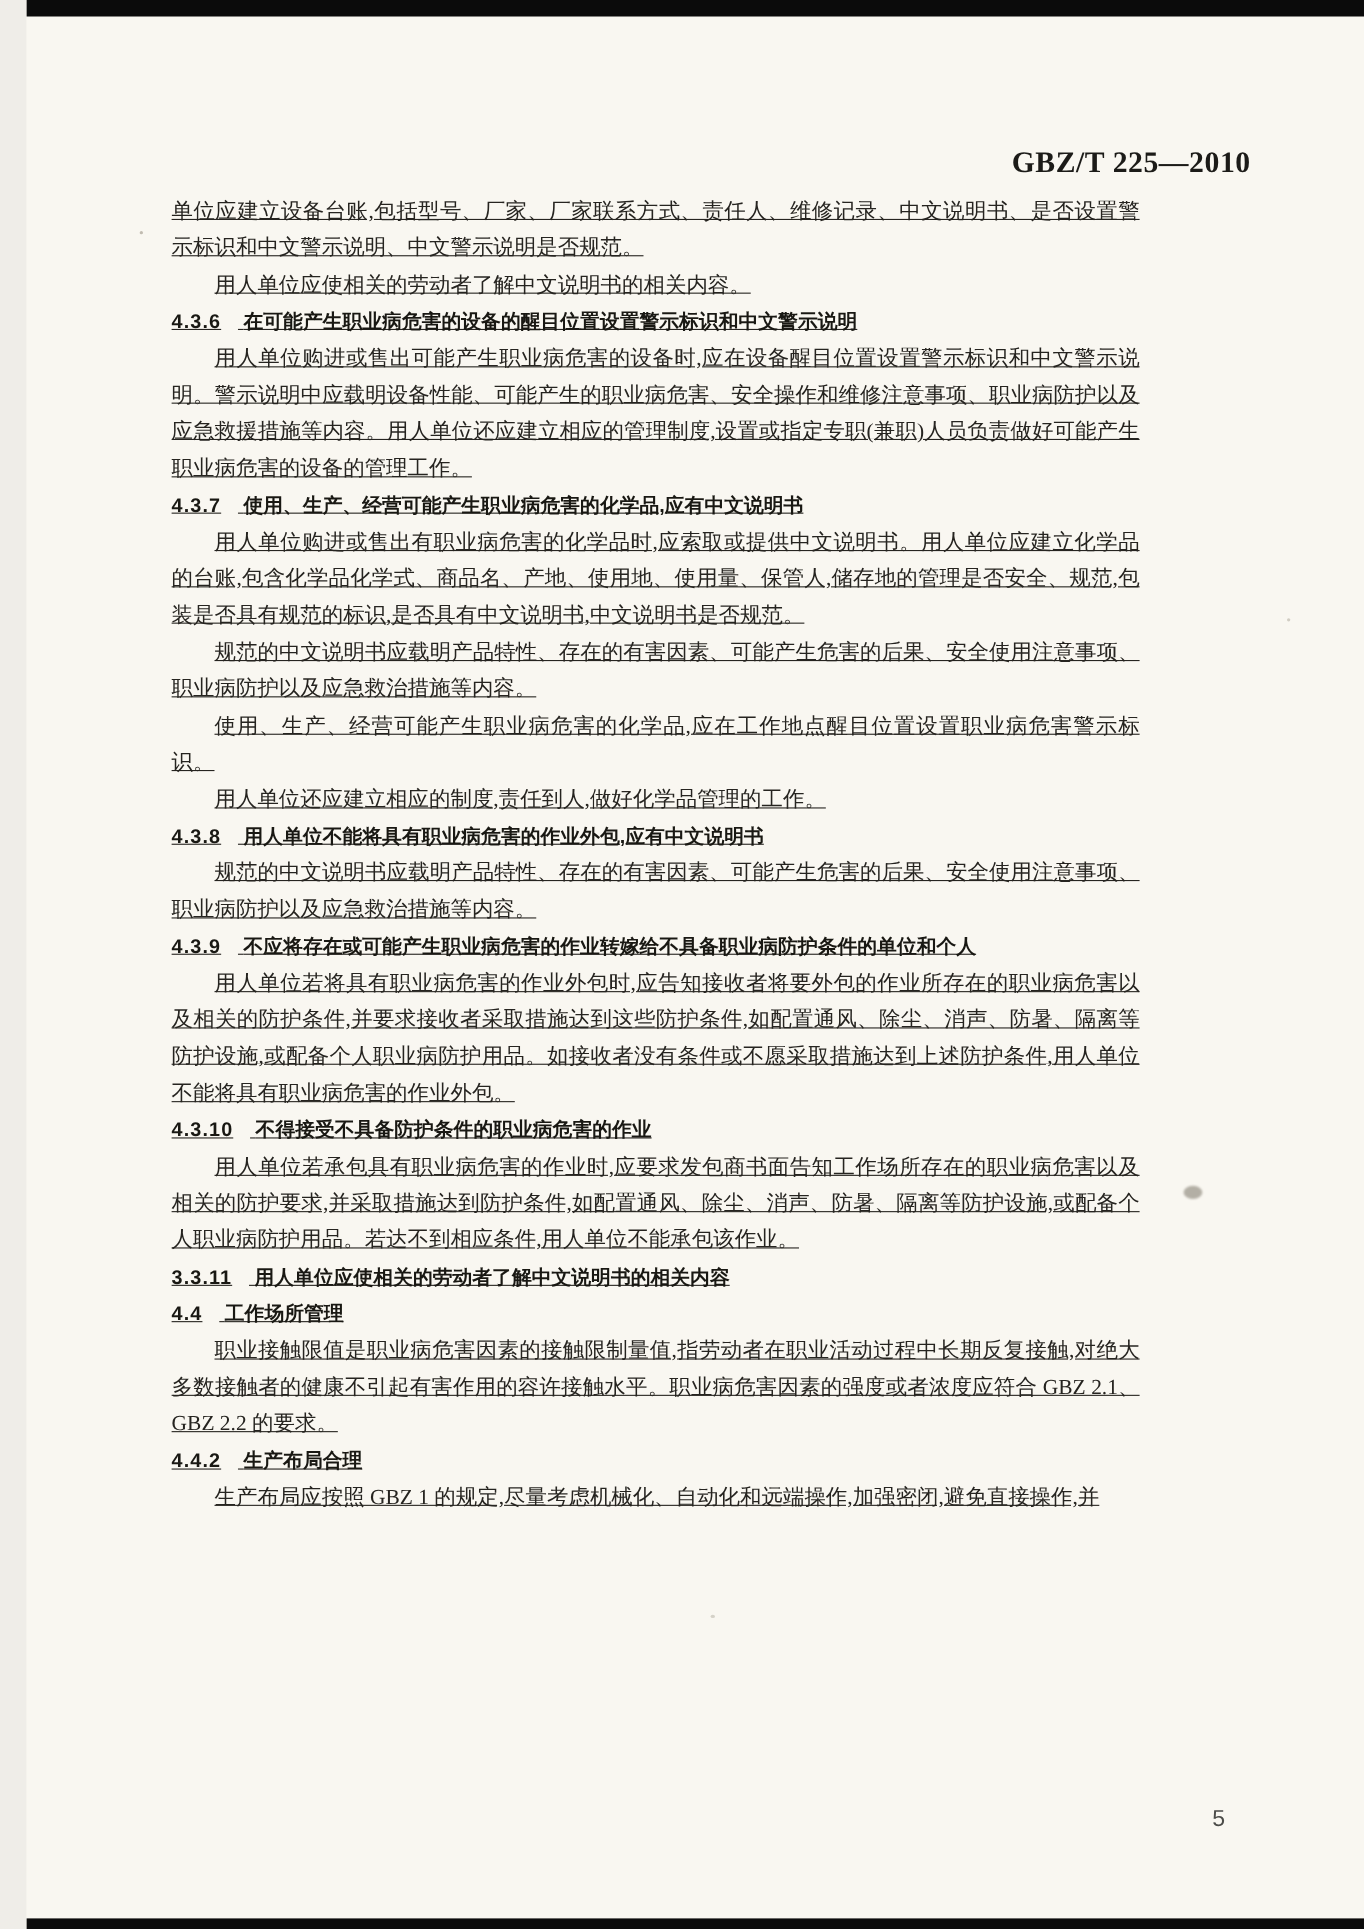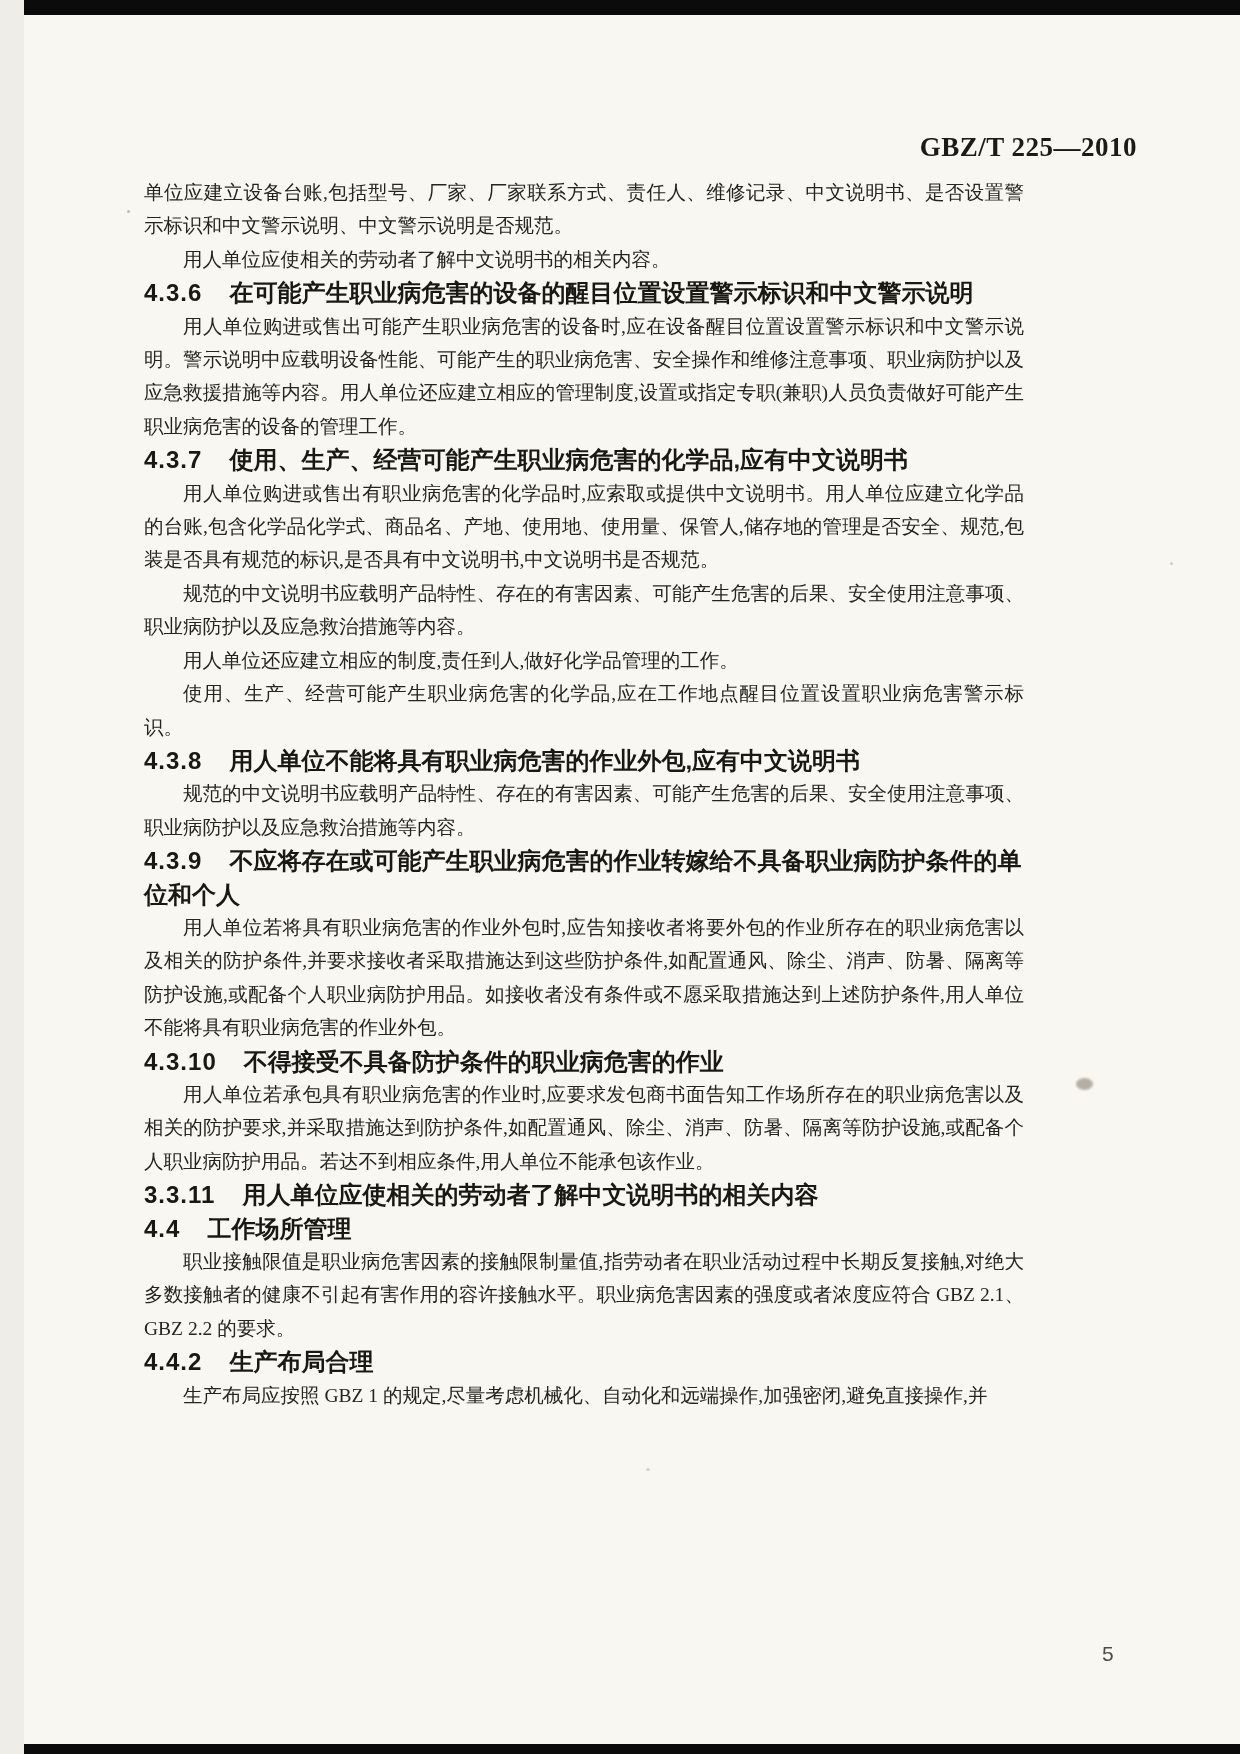--- a/index.html
+++ b/index.html
@@ -26,37 +26,38 @@
     position: absolute;
     top: 132px; right: 127px;
     font-family: "Liberation Serif", "DejaVu Serif", serif;
     font-weight: 700;
     font-size: 27px;
     letter-spacing: 0.5px;
     color: #1c1b18;
   }
   .content {
     position: absolute;
-    left: 120px; top: 176px;
+    left: 132px; top: 176px;
     width: 880px;
     color: #262420;
     font-size: 19.5px;
     line-height: 33.4px;
     text-align: justify;
     text-justify: inter-character;
+    text-decoration: underline;
   }
   .content p, .content h3 {
     margin: 0; padding: 0;
   }
   .para { text-indent: 2em; }
   .cont { text-indent: 0; }
   .heading {
     font-family: "Liberation Sans", "DejaVu Sans", sans-serif;
     font-weight: 700;
-    font-size: 24px;
+    font-size: 18px;
     color: #191813;
     text-align: left;
     text-indent: 0;
   }
   .heading .hnum { margin-right: 0.85em; letter-spacing: 1px; }
   .page-number {
     position: absolute;
     left: 1078px; top: 1642px;
     font-family: "Liberation Sans", "DejaVu Sans", sans-serif;
     font-size: 21px;
@@ -98,22 +99,22 @@
       <span class="htitle">在可能产生职业病危害的设备的醒目位置设置警示标识和中文警示说明</span>
     </h3>
     <p class="para">用人单位购进或售出可能产生职业病危害的设备时,应在设备醒目位置设置警示标识和中文警示说明。警示说明中应载明设备性能、可能产生的职业病危害、安全操作和维修注意事项、职业病防护以及应急救援措施等内容。用人单位还应建立相应的管理制度,设置或指定专职(兼职)人员负责做好可能产生职业病危害的设备的管理工作。</p>
 
     <h3 class="heading">
       <span class="hnum">4.3.7</span>
       <span class="htitle">使用、生产、经营可能产生职业病危害的化学品,应有中文说明书</span>
     </h3>
     <p class="para">用人单位购进或售出有职业病危害的化学品时,应索取或提供中文说明书。用人单位应建立化学品的台账,包含化学品化学式、商品名、产地、使用地、使用量、保管人,储存地的管理是否安全、规范,包装是否具有规范的标识,是否具有中文说明书,中文说明书是否规范。</p>
     <p class="para">规范的中文说明书应载明产品特性、存在的有害因素、可能产生危害的后果、安全使用注意事项、职业病防护以及应急救治措施等内容。</p>
+    <p class="para">使用、生产、经营可能产生职业病危害的化学品,应在工作地点醒目位置设置职业病危害警示标识。</p>
     <p class="para">用人单位还应建立相应的制度,责任到人,做好化学品管理的工作。</p>
-    <p class="para">使用、生产、经营可能产生职业病危害的化学品,应在工作地点醒目位置设置职业病危害警示标识。</p>
 
     <h3 class="heading">
       <span class="hnum">4.3.8</span>
       <span class="htitle">用人单位不能将具有职业病危害的作业外包,应有中文说明书</span>
     </h3>
     <p class="para">规范的中文说明书应载明产品特性、存在的有害因素、可能产生危害的后果、安全使用注意事项、职业病防护以及应急救治措施等内容。</p>
 
     <h3 class="heading">
       <span class="hnum">4.3.9</span>
       <span class="htitle">不应将存在或可能产生职业病危害的作业转嫁给不具备职业病防护条件的单位和个人</span>

